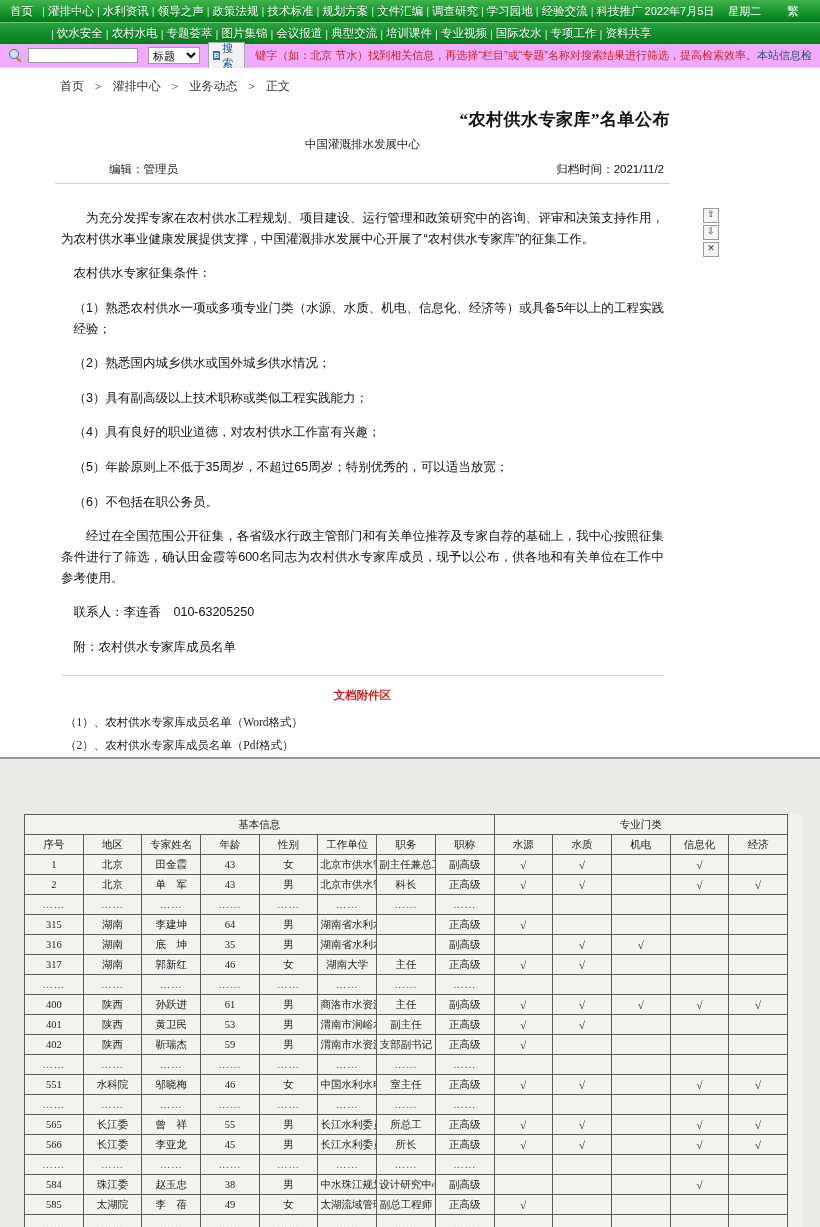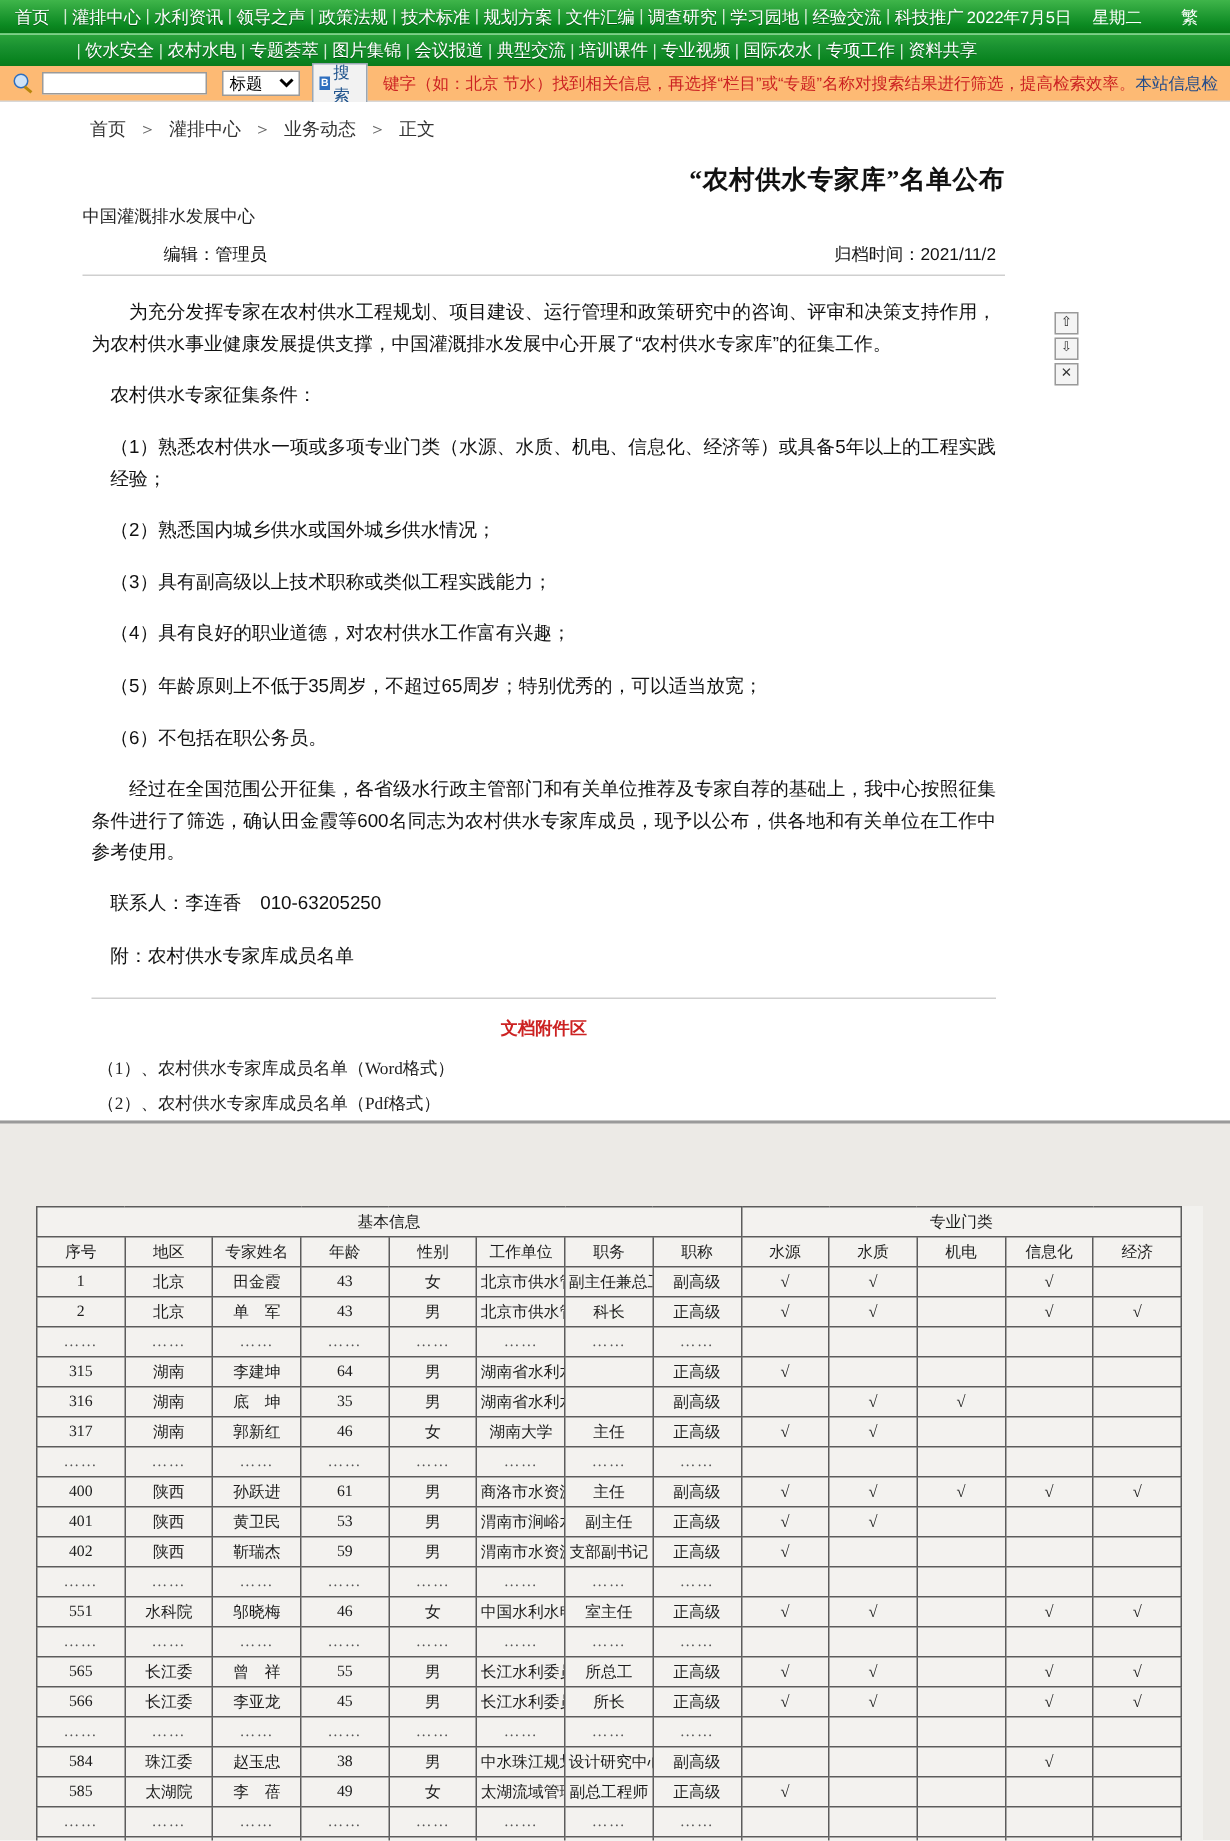--- a/index.html
+++ b/index.html
@@ -36,21 +36,21 @@
   .nav-sep{color:#cfe9cf;font-size:11px;padding:0 1px;}
   .nav-spacer{flex:1;}
   .nav-date{color:#fff;font-size:11px;white-space:nowrap;padding-right:14px;}
   .nav-week{color:#fff;font-size:11px;white-space:nowrap;padding-right:26px;}
   .nav-fan{color:#fff;font-size:11.5px;white-space:nowrap;padding-right:18px;cursor:pointer;}
   .nav2-indent{width:42px;}
 
   
   .searchbar{
     height:24px;display:flex;align-items:center;
-    background:#fdba74;border-bottom:1px solid #d8d8d8;
+    background:#f0abfc;border-bottom:1px solid #d8d8d8;
     padding:0 8px;box-sizing:border-box;
   }
   .mag-icon{width:16px;height:16px;margin-right:4px;position:relative;flex:0 0 auto;}
   .mag-icon .ring{
     position:absolute;left:1px;top:1px;width:8px;height:8px;
     border:1.6px solid #2f6fbf;border-radius:50%;
     background:#cfe3f7;
   }
   .mag-icon .stick{
     position:absolute;left:9px;top:9px;width:6px;height:1.8px;
@@ -87,27 +87,27 @@
     padding:10px 0 6px 5px;font-size:12px;color:#333;
   }
   .breadcrumb span.bc{cursor:pointer;}
   .breadcrumb .arrow{padding:0 5px;color:#666;}
   .art-title{
     text-align:right;font-size:17px;font-weight:bold;
     font-family:"Liberation Serif","DejaVu Serif",serif;
     color:#111;padding:7px 0 6px;letter-spacing:.5px;
   }
   .art-sub{
-    font-size:11.5px;color:#222;padding-bottom:10px;
+    text-align:center;font-size:11.5px;color:#222;padding-bottom:10px;
   }
   .meta-row{
     display:flex;justify-content:space-between;align-items:center;
     font-size:11.5px;color:#111;
     border-bottom:1px solid #cfcfcf;
-    padding:0 6px 6px;margin-bottom:0;
+    padding:0 6px 6px;margin-bottom:10px;
   }
   .meta-left{padding-left:48px;}
   .body-text{padding:14px 6px 0;}
   .body-text p{
     margin:0 0 14px 0;
     font-size:12.5px;line-height:1.65;color:#111;
     text-align:justify;
   }
   .body-text p.indent{text-indent:2em;}
   .body-text p.sub{padding-left:1em;}

